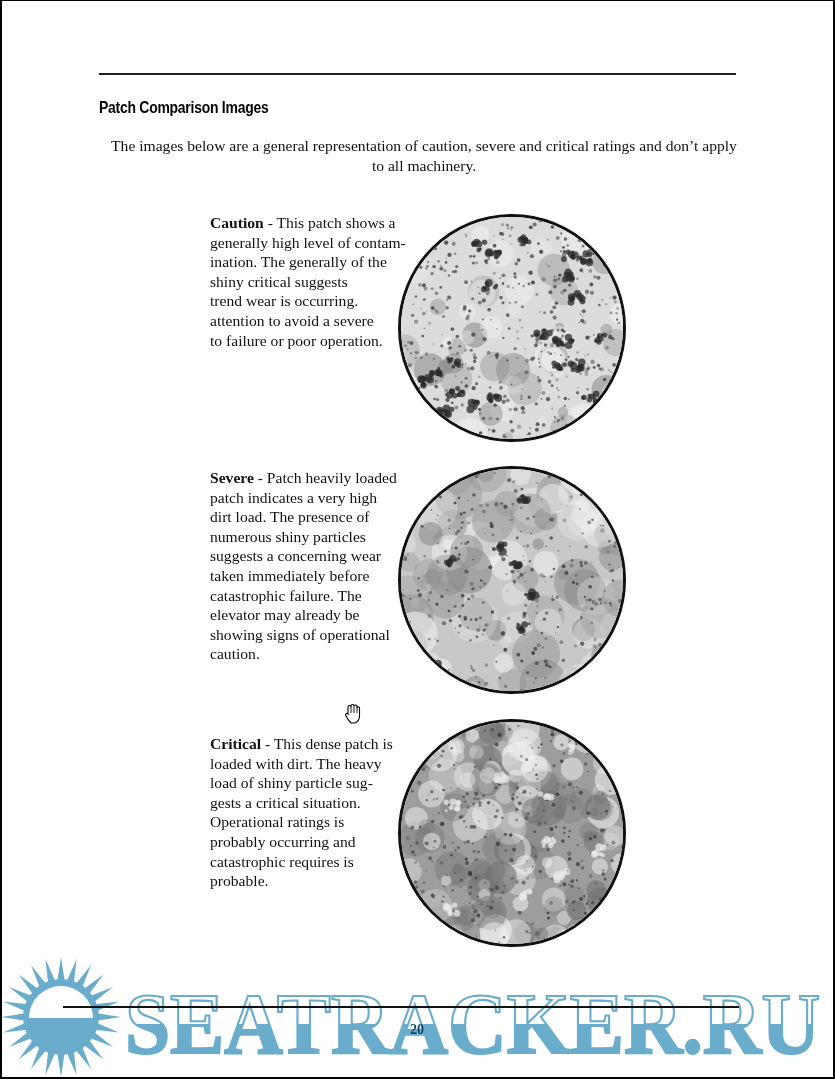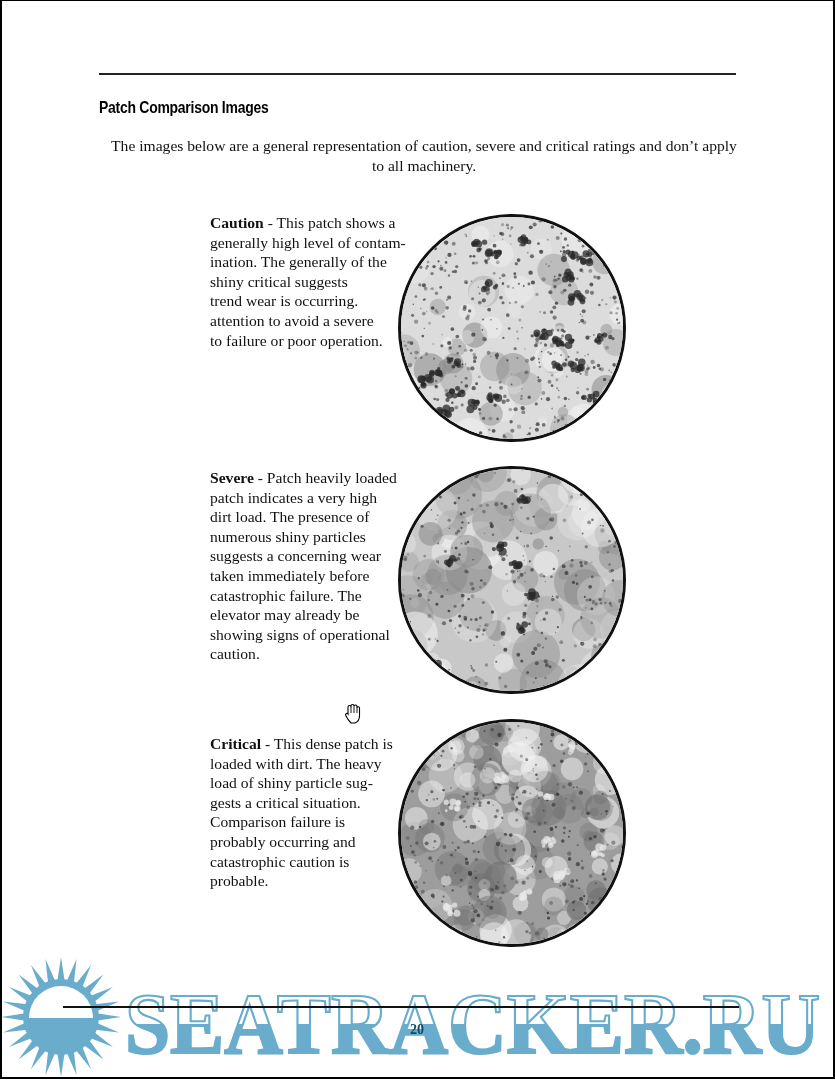--- a/index.html
+++ b/index.html
@@ -1323,23 +1323,23 @@
       <circle cx="58.639019565320595" cy="57.71258468526657" r="1.1630998346610923" fill="#2a2a2a" opacity="0.75"></circle>
       <circle cx="59.24880055454448" cy="58.105305427783456" r="1.3003547570671465" fill="#2a2a2a" opacity="0.75"></circle>
     </svg>
 </div>
 
 <div class="entry e3">
   <span class="line"><b>Critical</b><span> - This dense patch is</span></span>
   <span class="line">loaded with dirt.  The heavy</span>
   <span class="line">load of shiny particle sug-</span>
   <span class="line">gests a critical situation.</span>
-  <span class="line">Comparison failure is</span>
+  <span class="line">Operational ratings is</span>
   <span class="line">probably occurring and</span>
-  <span class="line">catastrophic caution is</span>
+  <span class="line">catastrophic requires is</span>
   <span class="line">probable.</span>
 </div>
 <div class="patch p3">
   <svg viewBox="0 0 100 100">
       <rect width="100" height="100" fill="#9d9d9d"></rect>
       <circle cx="5.200494784117206" cy="4.716578549441489" r="6.292185570385479" fill="#707070" opacity="0.5984534429371855"></circle>
       <circle cx="73.43298781051578" cy="88.22633925660173" r="3.2050386687787613" fill="#f2f2f2" opacity="0.40450327902054717"></circle>
       <circle cx="24.746293783882905" cy="10.960214641839466" r="2.499690932687084" fill="#f2f2f2" opacity="0.44584394758180146"></circle>
       <circle cx="42.6366324933587" cy="93.88276482362558" r="7.257706312702695" fill="#f2f2f2" opacity="0.5969203126122433"></circle>
       <circle cx="11.341170837489116" cy="11.058959514888898" r="6.0759957684911745" fill="#f2f2f2" opacity="0.359699929374922"></circle>

